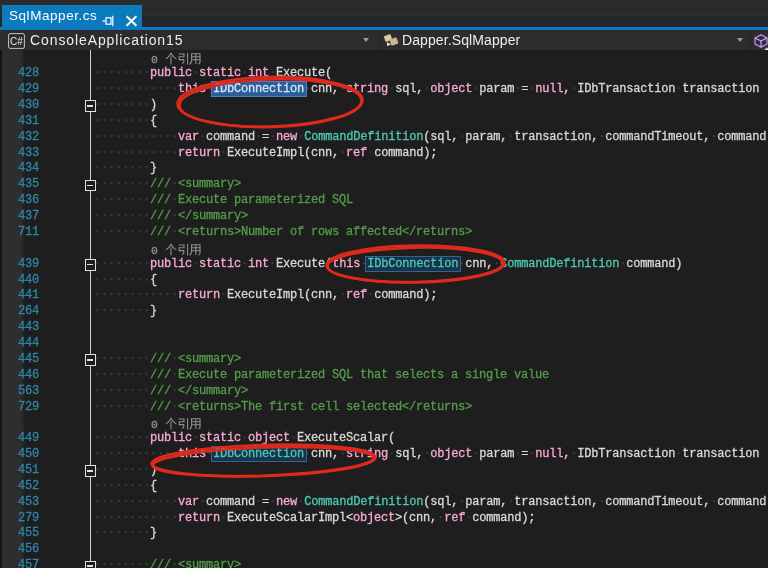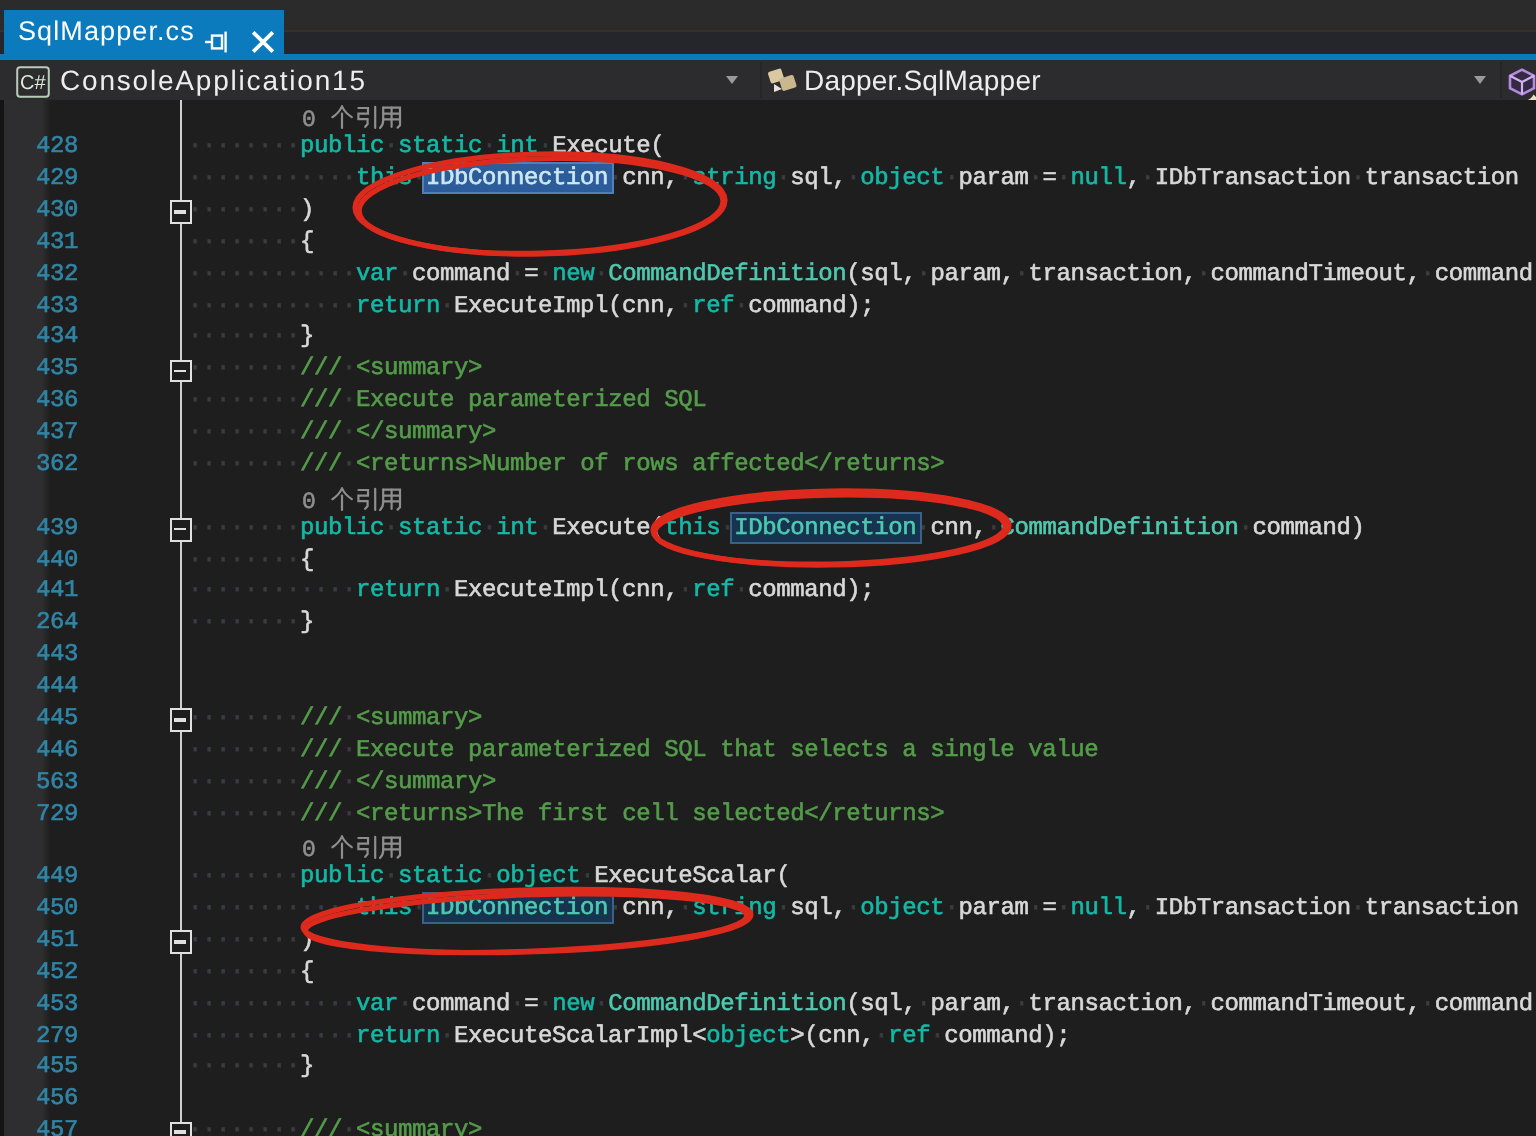--- a/index.html
+++ b/index.html
@@ -27,21 +27,21 @@
 .r{position:absolute;left:0;width:768px;height:15.87px;line-height:15.87px;
    font-family:"Liberation Mono",monospace;font-size:12px;letter-spacing:-0.2px;white-space:pre;
    -webkit-text-stroke:0.3px currentColor;}
 .num{position:absolute;left:0;top:0;width:57px;text-align:center;color:#3085a6;}
 .code{position:absolute;left:94px;top:0;}
 .lens{position:absolute;left:151px;top:2px;color:#8e8e8e;font-size:11.5px;letter-spacing:0;}
 .lens .z{color:#8e8e8e;}
 .cjk{vertical-align:-2px;}
 .w{color:#3a3d40;}
 .p{color:#d8d8d8;}
-.k{color:#14b8a6;}
+.k{color:#f9a8d4;}
 .t{color:#4ec9b0;}
 .c{color:#549c4a;}
 .h1{color:#cde8f1;background:#2d5c9b;outline:1px solid #527fb5;padding:0 2px 0 1px;margin:0 -2px 0 -1px;}
 .h2{color:#4ec9b0;background:#16344f;outline:1px solid #3a6288;padding:0 2px 0 1px;margin:0 -2px 0 -1px;}
 .cbox{position:absolute;left:84.5px;top:2.4px;width:11.5px;height:11.5px;background:#1e1e1e;
       border:1.2px solid #e0e0e0;}
 .cbox .dash{position:absolute;left:1.8px;top:3.8px;width:5.5px;height:1.6px;background:#e0e0e0;}
 svg.abs{position:absolute;left:0;top:0;}
 </style>
 </head>
@@ -111,21 +111,21 @@
 <div class="r" style="top:66.24px"><span class="num">428</span><span class="code"><span class="w">········</span><span class="k">public</span><span class="w">·</span><span class="k">static</span><span class="w">·</span><span class="k">int</span><span class="w">·</span><span class="p">Execute(</span></span></div>
 <div class="r" style="top:82.11px"><span class="num">429</span><span class="code"><span class="w">············</span><span class="k">this</span><span class="w">·</span><span class="h1">IDbConnection</span><span class="w">·</span><span class="p">cnn,</span><span class="w">·</span><span class="k">string</span><span class="w">·</span><span class="p">sql,</span><span class="w">·</span><span class="k">object</span><span class="w">·</span><span class="p">param</span><span class="w">·</span><span class="p">=</span><span class="w">·</span><span class="k">null</span><span class="p">,</span><span class="w">·</span><span class="p">IDbTransaction</span><span class="w">·</span><span class="p">transaction</span></span></div>
 <div class="r" style="top:97.98px"><span class="num">430</span><span class="cbox"><span class="dash"></span></span><span class="code"><span class="w">········</span><span class="p">)</span></span></div>
 <div class="r" style="top:113.85px"><span class="num">431</span><span class="code"><span class="w">········</span><span class="p">{</span></span></div>
 <div class="r" style="top:129.72px"><span class="num">432</span><span class="code"><span class="w">············</span><span class="k">var</span><span class="w">·</span><span class="p">command</span><span class="w">·</span><span class="p">=</span><span class="w">·</span><span class="k">new</span><span class="w">·</span><span class="t">CommandDefinition</span><span class="p">(sql,</span><span class="w">·</span><span class="p">param,</span><span class="w">·</span><span class="p">transaction,</span><span class="w">·</span><span class="p">commandTimeout,</span><span class="w">·</span><span class="p">command</span></span></div>
 <div class="r" style="top:145.59px"><span class="num">433</span><span class="code"><span class="w">············</span><span class="k">return</span><span class="w">·</span><span class="p">ExecuteImpl(cnn,</span><span class="w">·</span><span class="k">ref</span><span class="w">·</span><span class="p">command);</span></span></div>
 <div class="r" style="top:161.46px"><span class="num">434</span><span class="code"><span class="w">········</span><span class="p">}</span></span></div>
 <div class="r" style="top:177.33px"><span class="num">435</span><span class="cbox"><span class="dash"></span></span><span class="code"><span class="w">········</span><span class="c">///</span><span class="w">·</span><span class="c">&lt;summary&gt;</span></span></div>
 <div class="r" style="top:193.2px"><span class="num">436</span><span class="code"><span class="w">········</span><span class="c">///</span><span class="w">·</span><span class="c">Execute parameterized SQL</span></span></div>
 <div class="r" style="top:209.07px"><span class="num">437</span><span class="code"><span class="w">········</span><span class="c">///</span><span class="w">·</span><span class="c">&lt;/summary&gt;</span></span></div>
-<div class="r" style="top:224.94px"><span class="num">362</span><span class="code"><span class="w">········</span><span class="c">///</span><span class="w">·</span><span class="c">&lt;returns&gt;Number of rows affected&lt;/returns&gt;</span></span></div>
+<div class="r" style="top:224.94px"><span class="num">711</span><span class="code"><span class="w">········</span><span class="c">///</span><span class="w">·</span><span class="c">&lt;returns&gt;Number of rows affected&lt;/returns&gt;</span></span></div>
 <div class="r" style="top:240.81px"><span class="lens"><span class="z">0 </span><svg class="cjk" width="37" height="13" viewBox="0 0 37 13">
           <g stroke="#8e8e8e" stroke-width="1.1" fill="none" stroke-linecap="round">
             <path d="M6 1.2 C5 3.4 3.4 5.2 1.2 6.6"></path>
             <path d="M6 1.2 C7 3.4 8.8 5.2 10.9 6.6"></path>
             <path d="M6 4.8 L6 12"></path>
             <path d="M14.2 2 H19 V4.8 H14.2 V7.6 H18.8 L18.8 10 L17.6 11.4"></path>
             <path d="M22.6 1.4 V12"></path>
             <path d="M26.6 1.8 H35 V10.6 L33.8 11.8"></path>
             <path d="M26.6 1.8 L26.6 8.2 C26.6 9.8 26 11 25 12"></path>
             <path d="M26.6 4.8 H35"></path>

